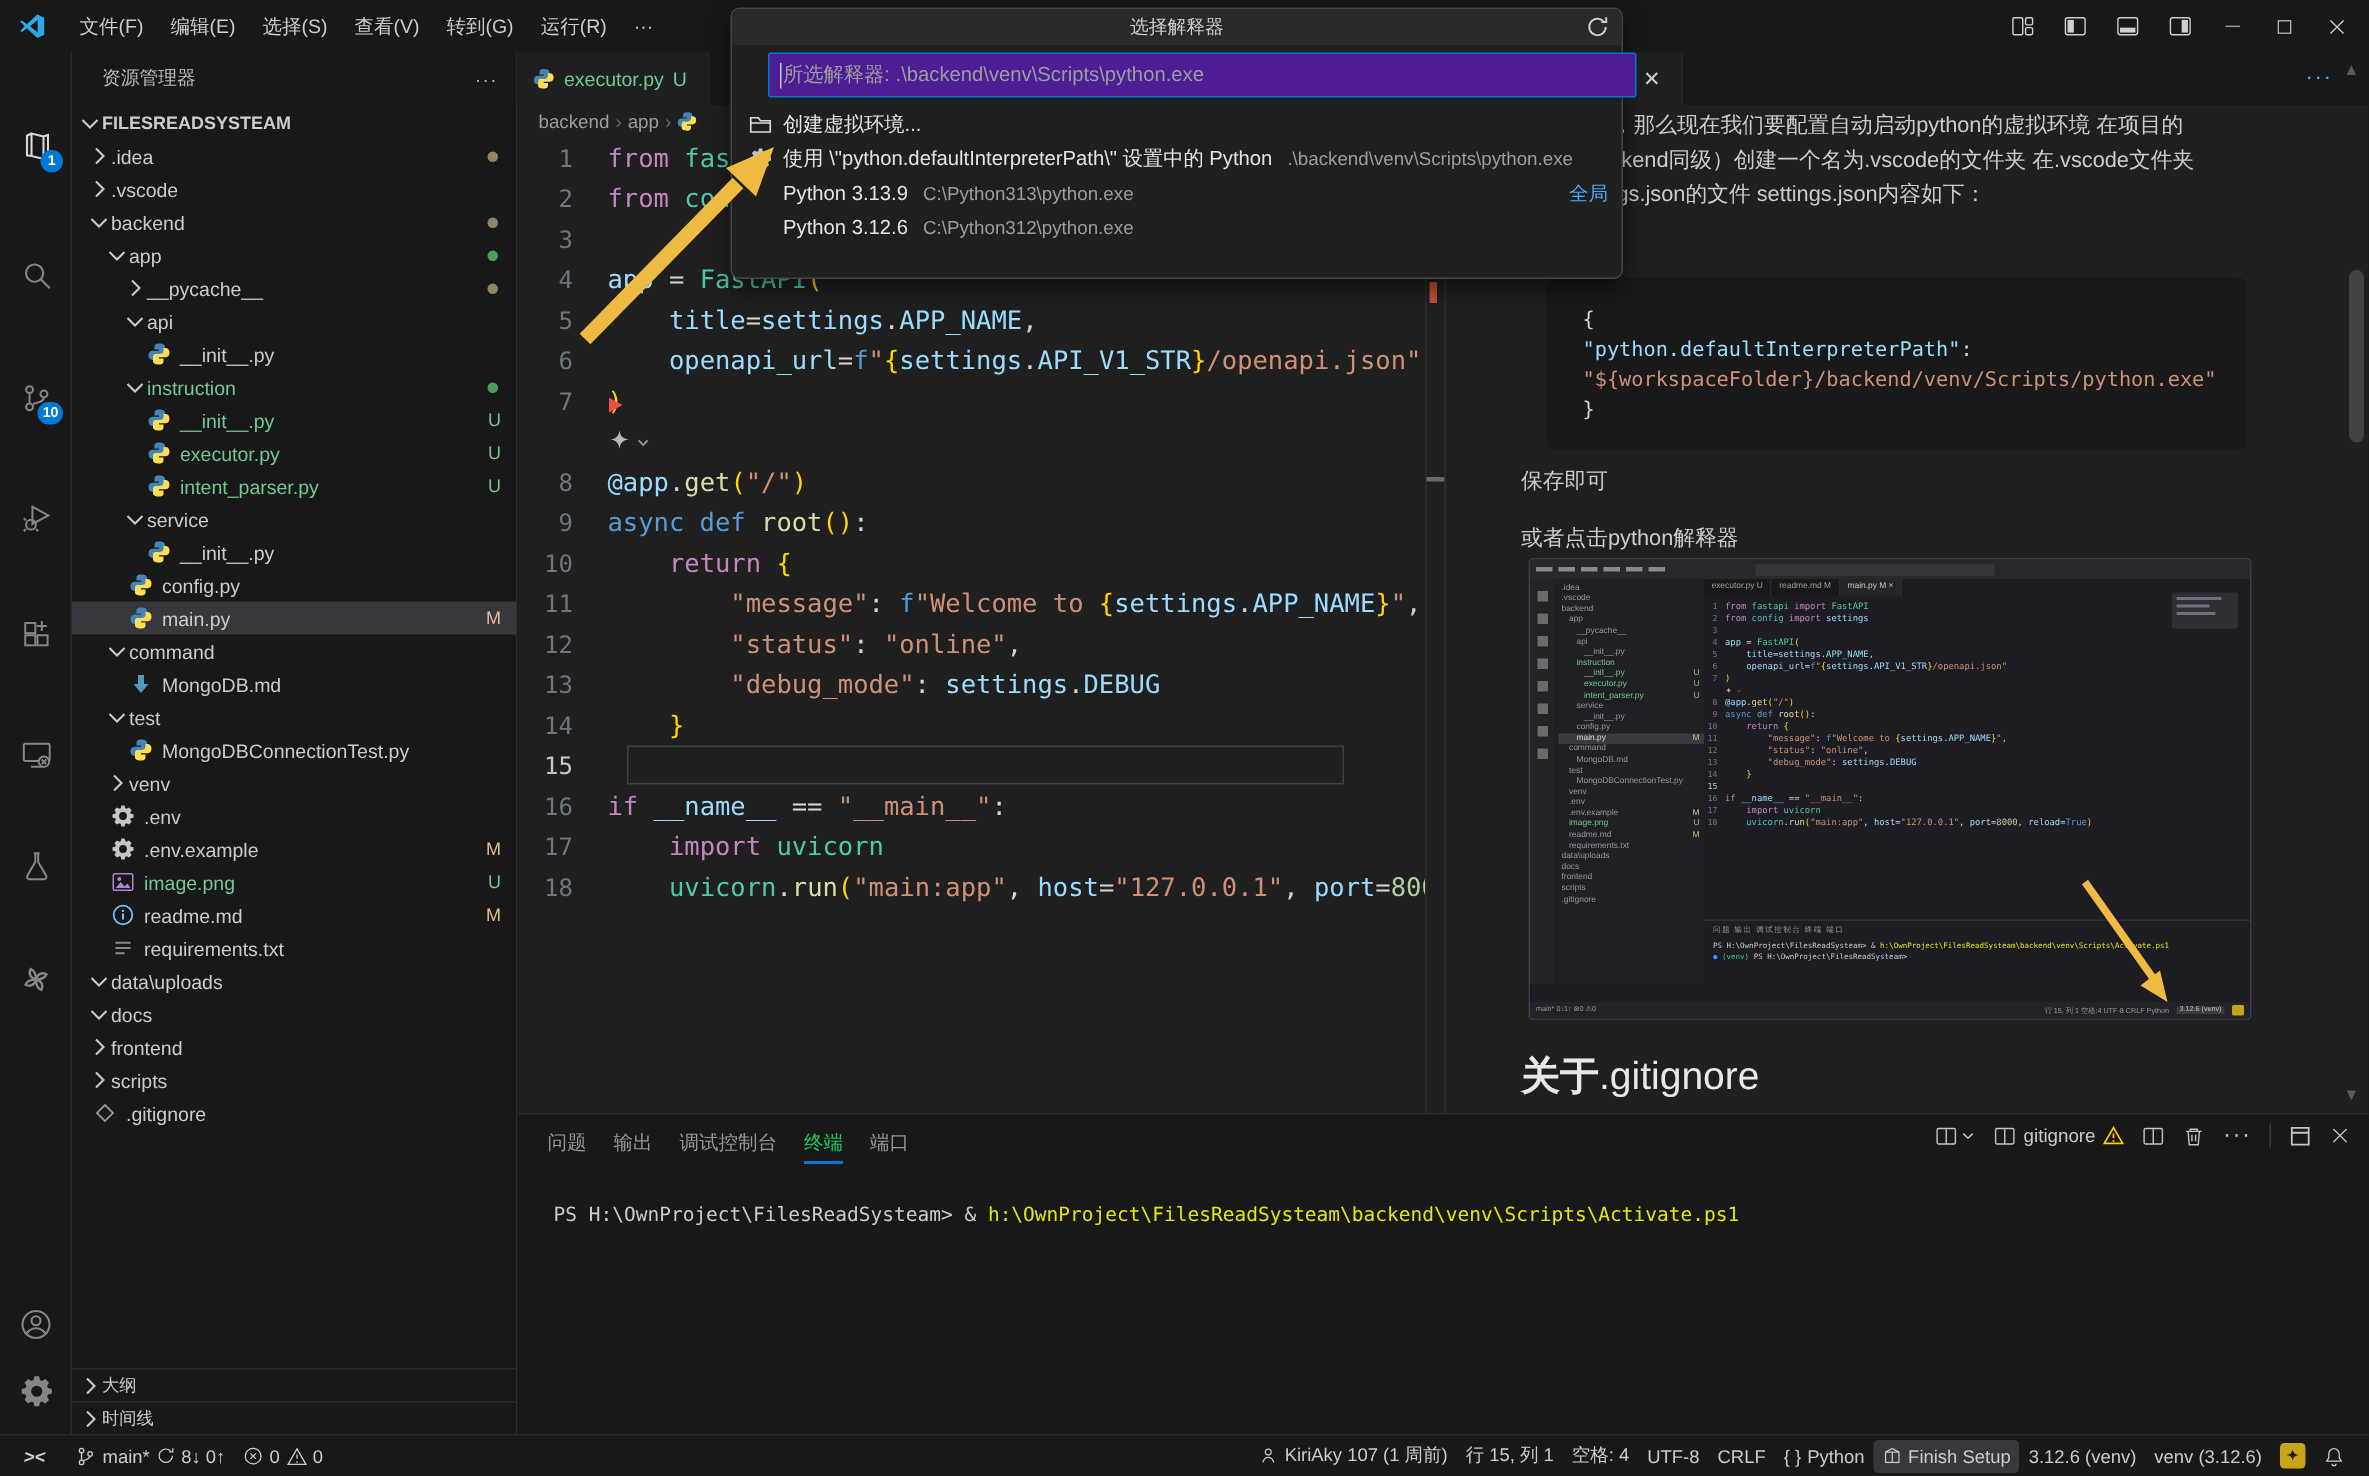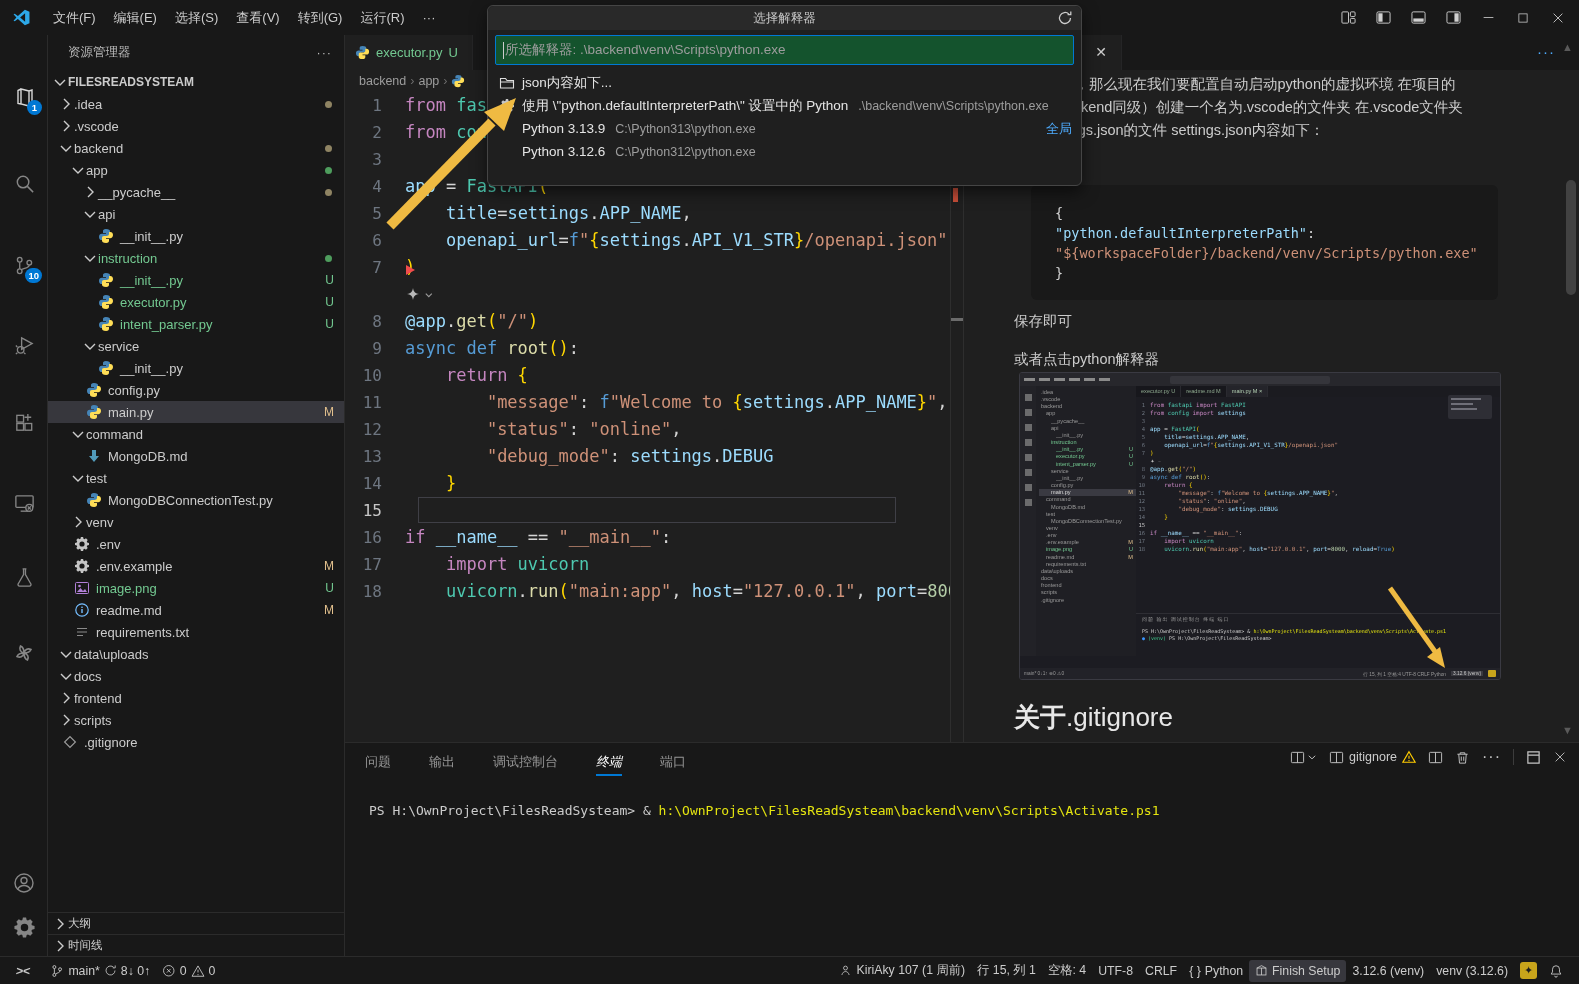--- a/index.html
+++ b/index.html
@@ -98,44 +98,44 @@
   #mini-term { position:absolute; left:122px; top:255px; font-family:"DejaVu Sans Mono","Liberation Mono",monospace; font-size:5px; line-height:7px; }
   #mini-status { position:absolute; left:0; bottom:0; width:100%; height:11px; background:#222228; display:flex; align-items:center; font-size:4.8px; color:#9a9a9a; padding:0 4px; gap:5px; }
   #mini-status .msp { flex:1; }
   #mini-status .hl { background:#3a3a40; padding:0 2px; color:#c5c5c5; }
   #mini-status .ybox { width:8px; height:7px; background:#c8a41b; border-radius:1px; }
   #mini-note { position:absolute; right:8px; top:22px; width:44px; height:24px; background:#2e2e35; border-radius:2px; padding:3px; }
   #mini-note i { display:block; height:2px; background:#6f6f78; margin-bottom:3px; }
 
   
   #panel { left:345px; top:742px; width:1234px; height:214px; background:#181818; border-top:1px solid #2b2b2b; }
-  #term-tabs { position:absolute; left:20px; top:4px; height:30px; display:flex; gap:38px; font-size:13px; color:#969696; align-items:center; }
+  #term-tabs { position:absolute; left:20px; top:4px; height:30px; display:flex; gap:18px; font-size:13px; color:#969696; align-items:center; }
   .ttab { position:relative; padding:4px 0; }
-  .ttab.active { color:#ffffff;font-style:italic; }
+  .ttab.active { color:#22c55e; }
   .ttab.active::after { content:""; position:absolute; left:0; right:0; bottom:-1px; height:2px; background:#0078d4; }
   #term-actions { position:absolute; right:12px; top:5px; display:flex; align-items:center; gap:12px; color:#c5c5c5; }
   #term-actions .sep { width:1px; height:16px; background:#3c3c3c; }
   #term-actions .shell-label { font-size:12.5px; color:#cccccc; display:flex; align-items:center; gap:5px; }
   #term-lines { position:absolute; left:24px; top:58px; font-family:"DejaVu Sans Mono","Liberation Mono",monospace; font-size:13px; line-height:19.5px; white-space:pre; }
   .tm-fg{color:#cccccc} .tm-yellow{color:#e5e510} .tm-green{color:#3fc48a} .tm-blue{color:#3794ff}
 
   
   #statusbar { left:0; top:956px; width:1579px; height:28px; background:#181818; border-top:1px solid #2b2b2b; display:flex; align-items:center; font-size:12.3px; color:#cccccc; padding:0 10px; }
   .sb-item { display:flex; align-items:center; gap:4px; padding:0 6px; height:22px; white-space:nowrap; }
   .sb-item.boxed { background:#37373d; border-radius:3px; }
   #sb-right { margin-left:auto; display:flex; align-items:center; }
   .ybadge { width:17px; height:17px; background:#c8a41b; border-radius:3px; display:flex; align-items:center; justify-content:center; color:#1f1f1f; font-weight:bold; font-size:11px; }
 
   
   #quickpick { left:487px; top:5px; width:595px; height:181px; background:#1f1f1f; border:1px solid #454545; border-radius:6px;
     box-shadow:0 6px 16px rgba(0,0,0,.55); z-index:40; }
   #qp-header { position:absolute; left:0; top:0; width:100%; height:24px; background:#292929; border-radius:6px 6px 0 0;
     display:flex; align-items:center; justify-content:center; font-size:12.5px; color:#cccccc; }
   #qp-refresh { position:absolute; right:8px; top:4px; width:16px; height:16px; }
-  #qp-inputwrap { position:absolute; left:7px; top:29px; width:579px; height:30px; background:#14532d; border:1px solid #0078d4; border-radius:2px;
+  #qp-inputwrap { position:absolute; left:24px; top:29px; width:579px; height:30px; background:#4c1d95; border:1px solid #0078d4; border-radius:2px;
     display:flex; align-items:center; padding-left:7px; font-size:13.5px; color:#9d9d9d; }
   #qp-caret { width:1px; height:17px; background:#cccccc; margin-right:1px; }
   #qp-list { position:absolute; left:1px; top:65px; width:593px; }
   .qp-row { height:23px; display:flex; align-items:center; padding:0 10px; font-size:13.5px; color:#e4e4e4; white-space:nowrap; overflow:hidden; }
   .qp-row.sel { background:#04395e; color:#ffffff; }
   .qp-row .qic { width:16px; height:16px; margin-right:7px; flex:none; }
   .qp-row .noicon { width:0px; }
   .qp-row .desc { color:#9d9d9d; font-size:12.5px; margin-left:10px; }
   .qp-row .action { margin-left:auto; color:#4daafc; font-size:13px; }
 
@@ -891,21 +891,21 @@
     <span id="qp-caret"></span>
     <span>所选解释器: .\backend\venv\Scripts\python.exe</span>
   </div>
   <div id="qp-list">
       <div class="qp-row">
         <span class="qic">
           <svg viewBox="0 0 16 16">
             <path d="M1.5 3.5h5L8 5.5h6.5v7.5h-13zM1.5 7h13" fill="none" stroke="#ddd" stroke-width="1.1"></path>
           </svg>
         </span>
-        <span>json内容如下...</span>
+        <span>创建虚拟环境...</span>
       </div>
       <div class="qp-row">
         <span class="qic">
           <svg viewBox="0 0 16 16">
             <path fill="#c5c5c5" fill-rule="evenodd" d="M9.1 1l.4 1.8.9.4L12 2.3l1.7 1.7-.9 1.6.4.9 1.8.4v2.2l-1.8.4-.4.9.9 1.6L12 13.7l-1.6-.9-.9.4L9.1 15H6.9l-.4-1.8-.9-.4-1.6.9L2.3 12l.9-1.6-.4-.9L1 9.1V6.9l1.8-.4.4-.9-.9-1.6L4 2.3l1.6.9.9-.4L6.9 1h2.2zM8 5.4A2.6 2.6 0 1 0 8 10.6 2.6 2.6 0 0 0 8 5.4z"></path>
           </svg>
         </span>
         <span>使用 \"python.defaultInterpreterPath\" 设置中的 Python</span>
         <span class="desc">.\backend\venv\Scripts\python.exe</span>
       </div>

